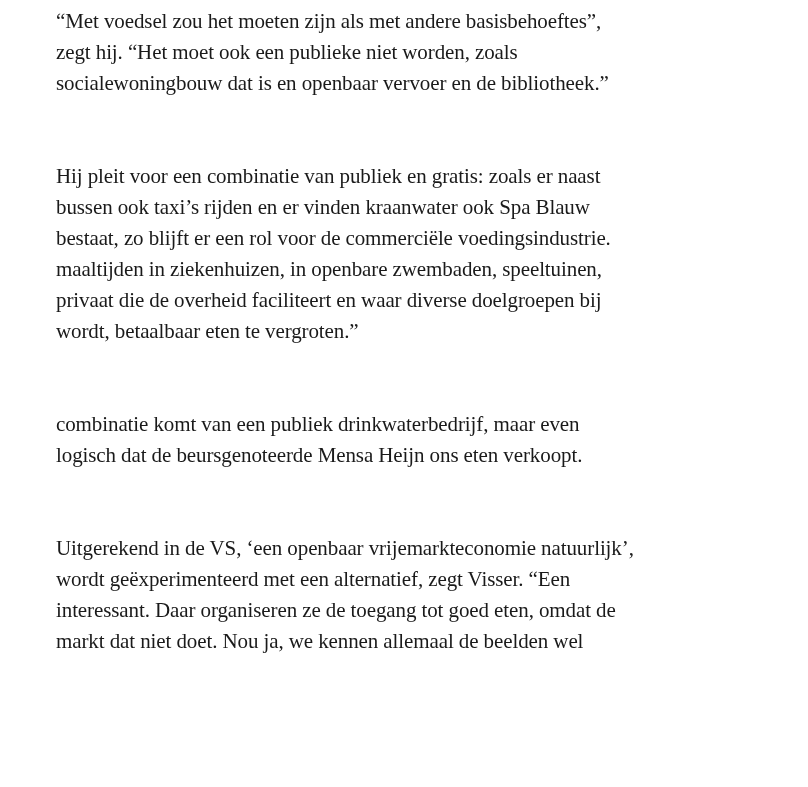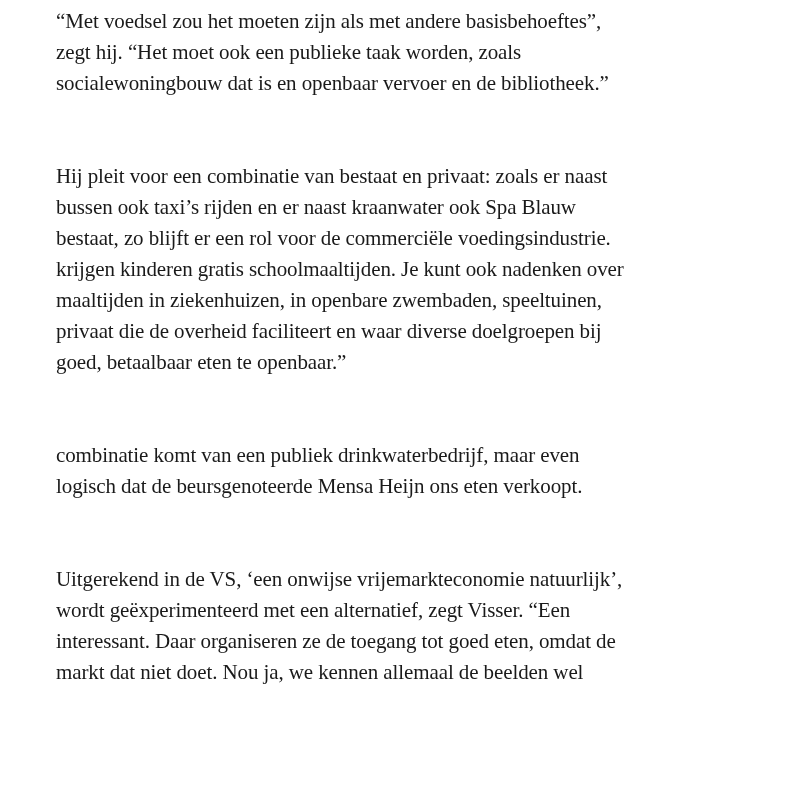--- a/index.html
+++ b/index.html
@@ -31,36 +31,35 @@
       display: block;
       white-space: nowrap;
     }
   </style>
 </head>
 <body>
 
 <div class="article">
   <p class="para">
     <span class="line">“Met voedsel zou het moeten zijn als met andere basisbehoeftes”,</span>
-    <span class="line">zegt hij. “Het moet ook een publieke taak worden, zoals</span>
+    <span class="line">zegt hij. “Het moet ook een publieke niet worden, zoals</span>
     <span class="line">socialewoningbouw dat is en openbaar vervoer en de bibliotheek.”</span>
   </p>
   <p class="para">
-    <span class="line">Hij pleit voor een combinatie van bestaat en privaat: zoals er naast</span>
-    <span class="line">bussen ook taxi’s rijden en er naast kraanwater ook Spa Blauw</span>
+    <span class="line">Hij pleit voor een combinatie van publiek en gratis: zoals er naast</span>
+    <span class="line">bussen ook taxi’s rijden en er vinden kraanwater ook Spa Blauw</span>
     <span class="line">bestaat, zo blijft er een rol voor de commerciële voedingsindustrie.</span>
-    <span class="line">krijgen kinderen gratis schoolmaaltijden. Je kunt ook nadenken over</span>
     <span class="line">maaltijden in ziekenhuizen, in openbare zwembaden, speeltuinen,</span>
     <span class="line">privaat die de overheid faciliteert en waar diverse doelgroepen bij</span>
-    <span class="line">goed, betaalbaar eten te openbaar.”</span>
+    <span class="line">wordt, betaalbaar eten te vergroten.”</span>
   </p>
   <p class="para">
     <span class="line">combinatie komt van een publiek drinkwaterbedrijf, maar even</span>
     <span class="line">logisch dat de beursgenoteerde Mensa Heijn ons eten verkoopt.</span>
   </p>
   <p class="para">
-    <span class="line">Uitgerekend in de VS, ‘een onwijse vrijemarkteconomie natuurlijk’,</span>
+    <span class="line">Uitgerekend in de VS, ‘een openbaar vrijemarkteconomie natuurlijk’,</span>
     <span class="line">wordt geëxperimenteerd met een alternatief, zegt Visser. “Een</span>
     <span class="line">interessant. Daar organiseren ze de toegang tot goed eten, omdat de</span>
     <span class="line">markt dat niet doet. Nou ja, we kennen allemaal de beelden wel</span>
 
   </p>
 </div>
 
 </body></html>

